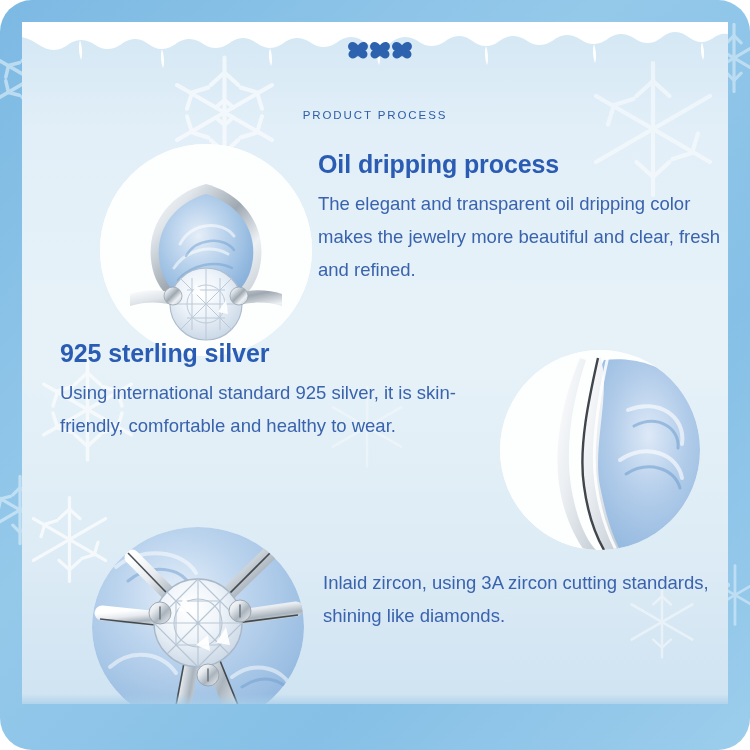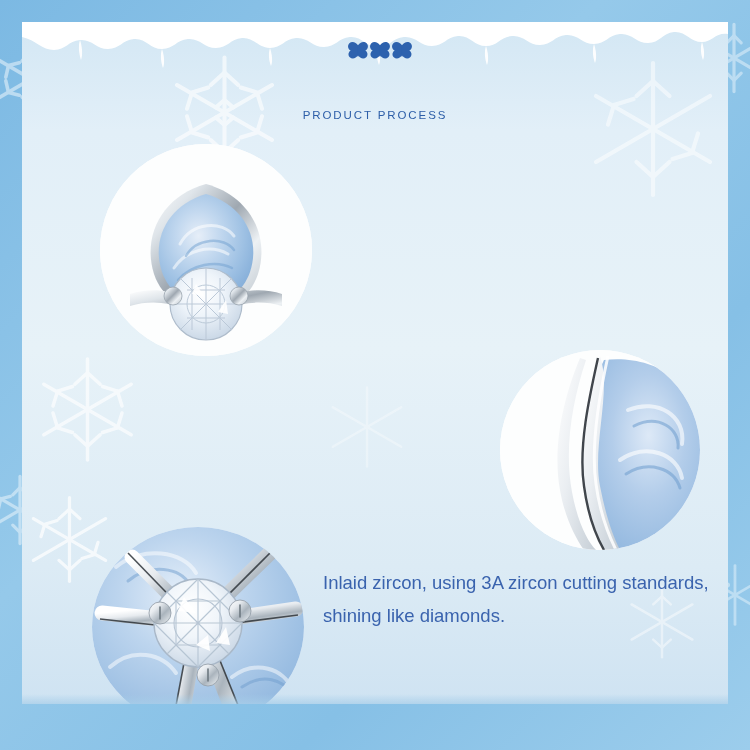--- a/index.html
+++ b/index.html
@@ -17,20 +17,21 @@
     position: relative;
     width: 750px;
     height: 750px;
     background:
       radial-gradient(circle at 8% 12%, rgba(255,255,255,0.55) 0 3px, transparent 4px),
       radial-gradient(circle at 94% 30%, rgba(255,255,255,0.45) 0 3px, transparent 4px),
       radial-gradient(circle at 4% 62%, rgba(255,255,255,0.40) 0 2px, transparent 3px),
       radial-gradient(circle at 97% 78%, rgba(255,255,255,0.40) 0 2px, transparent 3px),
       linear-gradient(135deg, #7cb9e3 0%, #95c9ea 40%, #86c0e6 70%, #9ccdec 100%);
     overflow: hidden;
+    border-radius: 32px;
   }
 
   
   .border-flake {
     position: absolute;
     pointer-events: none;
     opacity: .55;
   }
 
   
@@ -440,21 +441,29 @@
         <circle cx="148" cy="84" r="11" fill="url(#silver3)" stroke="#97a2ac" stroke-width=".9"></circle>
         <circle cx="116" cy="148" r="11" fill="url(#silver3)" stroke="#97a2ac" stroke-width=".9"></circle>
         <g stroke="#6d7880" stroke-width="1.6" stroke-linecap="round">
           <path d="M68 80 L68 92"></path>
             <path d="M148 78 L148 90"></path>
             <path d="M116 142 L116 154"></path>
         </g>
       </svg>
     </div>
 
-
+    <div class="block" id="block-oil">
+      <h2>Oil dripping process</h2>
+      <p>The elegant and transparent oil dripping color makes the jewelry more beautiful and clear, fresh and refined.</p>
+    </div>
+
+    <div class="block" id="block-silver">
+      <h2>925 sterling silver</h2>
+      <p>Using international standard 925 silver, it is skin-friendly, comfortable and healthy to wear.</p>
+    </div>
 
     <div class="block" id="block-zircon">
       <p>Inlaid zircon, using 3A zircon cutting standards, shining like diamonds.</p>
     </div>
 
     <div class="bottom-strip"></div>
   </div>
 </div>
 
 </body></html>

